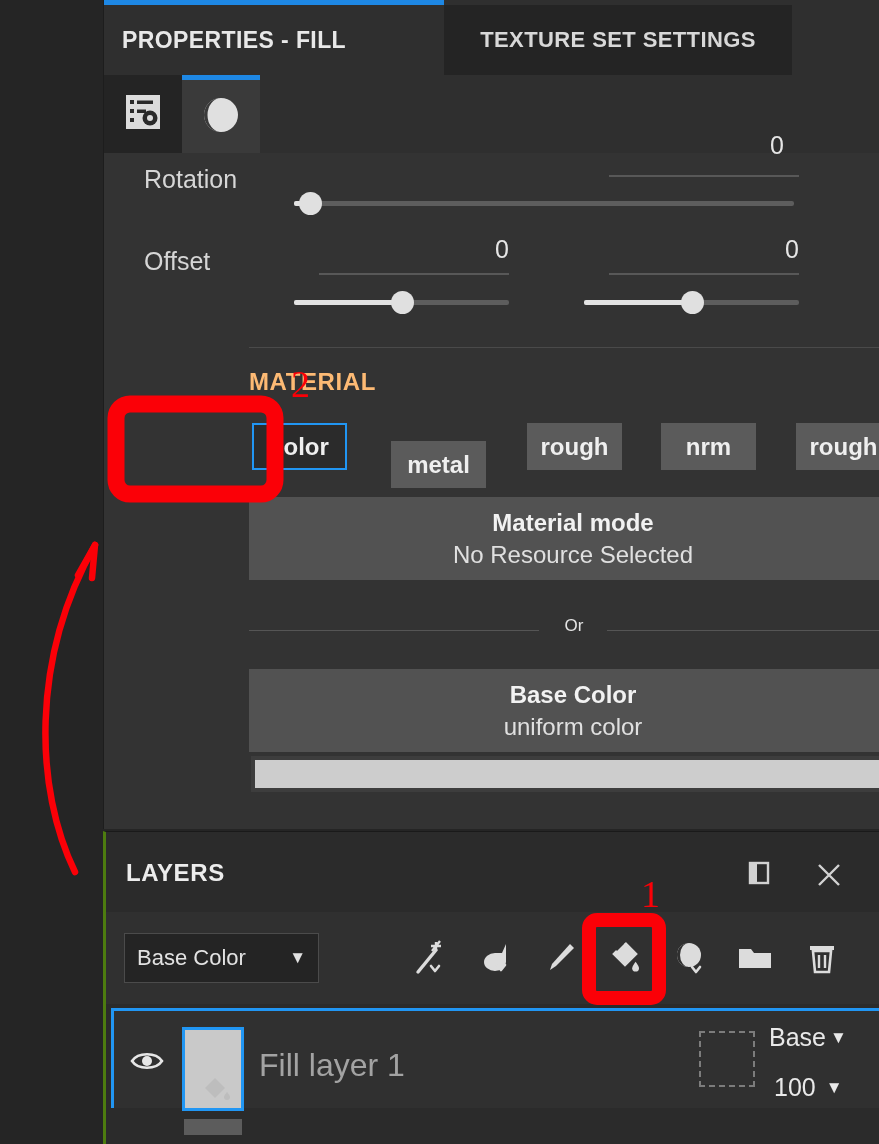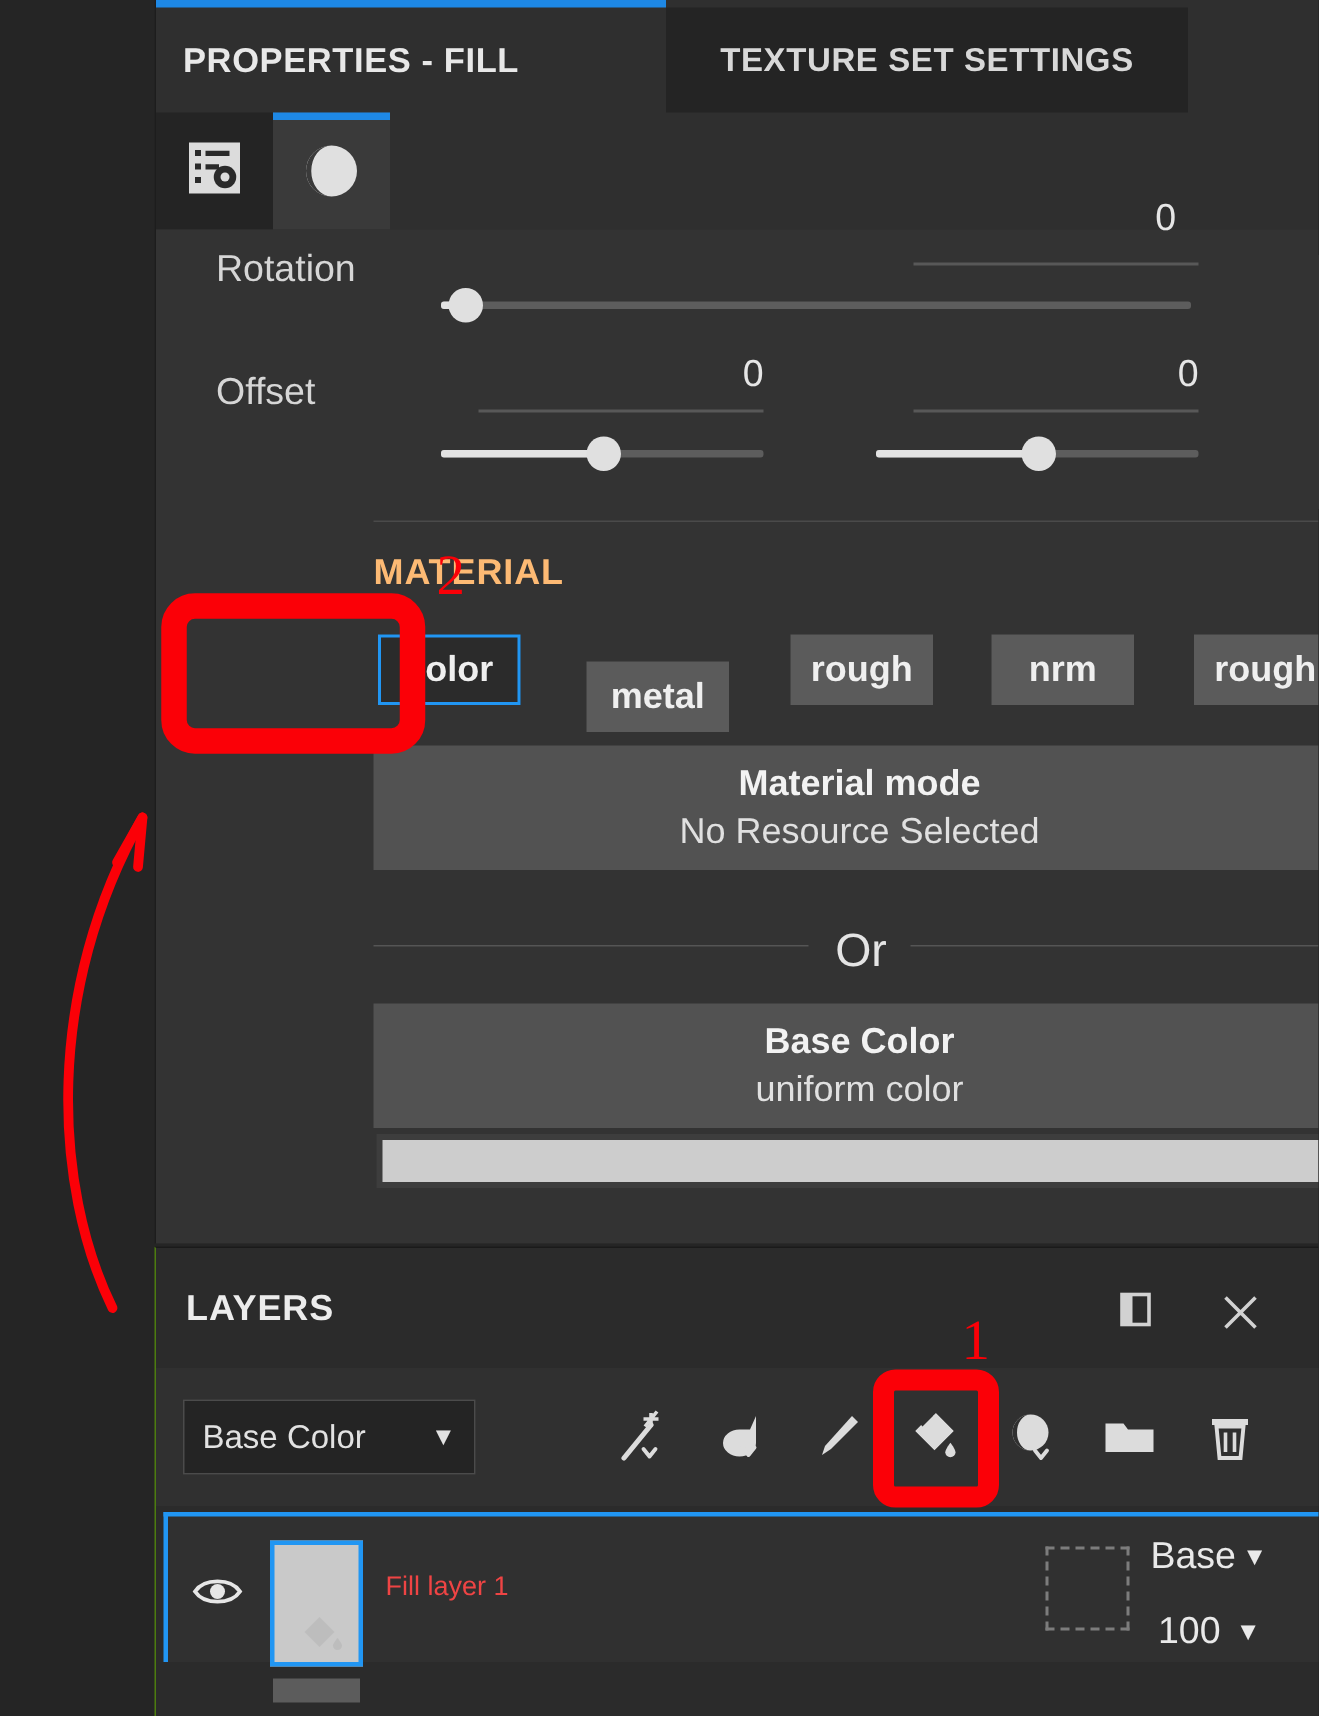--- a/index.html
+++ b/index.html
@@ -88,33 +88,33 @@
     position: absolute; background: #525252;
     display: flex; flex-direction: column; align-items: center; justify-content: center;
   }
   .big-block .bb-title { color: #f2f2f2; font-weight: bold; font-size: 24px; }
   .big-block .bb-sub { color: #e0e0e0; font-size: 24px; margin-top: 4px; }
 
   .or-wrap { position: absolute; left: 145px; top: 616px; width: 648px; height: 30px; }
   .or-line { position: absolute; top: 14px; height: 1px; background: #555; }
   .or-text {
     position: absolute; left: 295px; top: 0; width: 60px; text-align: center;
-    color: #e4e4e4; font-size: 31px;
+    color: #e4e4e4; font-size: 17px;
   }
 
   .swatch-outer {
     position: absolute; left: 147px; top: 756px; width: 646px; height: 36px;
     background: #3d3d3d; padding: 4px;
   }
   .swatch { width: 100%; height: 100%; background: #cdcdcd; }
 
   
   .layers-panel {
     position: absolute; left: 103px; top: 831px; width: 776px; height: 313px;
-    background: #2b2b2b; border-top: 1px solid #1a1a1a; border-left: 1px solid #4d7c0f;
+    background: #2b2b2b; border-top: 1px solid #1a1a1a; border-left: 3px solid #4d7c0f;
   }
   .layers-title {
     position: absolute; left: 20px; top: 27px;
     color: #ececec; font-weight: bold; font-size: 24px; letter-spacing: .6px;
   }
   .lh-icon { position: absolute; top: 28px; color: #d2d2d2; }
 
   .layers-toolbar {
     position: absolute; left: 0; top: 80px; width: 776px; height: 92px;
     background: #303030;
@@ -142,21 +142,21 @@
   .thumb {
     position: absolute; left: 68px; top: 16px; width: 62px; height: 84px;
     background: #c9c9c9; border: 3px solid #2196f3;
   }
   .thumb-bar {
     position: absolute; left: 70px; top: 108px; width: 58px; height: 16px;
     background: #5c5c5c;
   }
   .layer-name {
     position: absolute; left: 145px; top: 36px;
-    color: #ef4444; font-size: 18px;
+    color: #a3a3a3; font-size: 32px;
   }
   .mask-slot {
     position: absolute; left: 585px; top: 20px; width: 56px; height: 56px;
     border: 2px dashed #7c7c7c;
   }
   .blend-dd {
     position: absolute; left: 655px; top: 12px;
     color: #e9e9e9; font-size: 25px; display: flex; align-items: center;
   }
   .opacity-dd {

